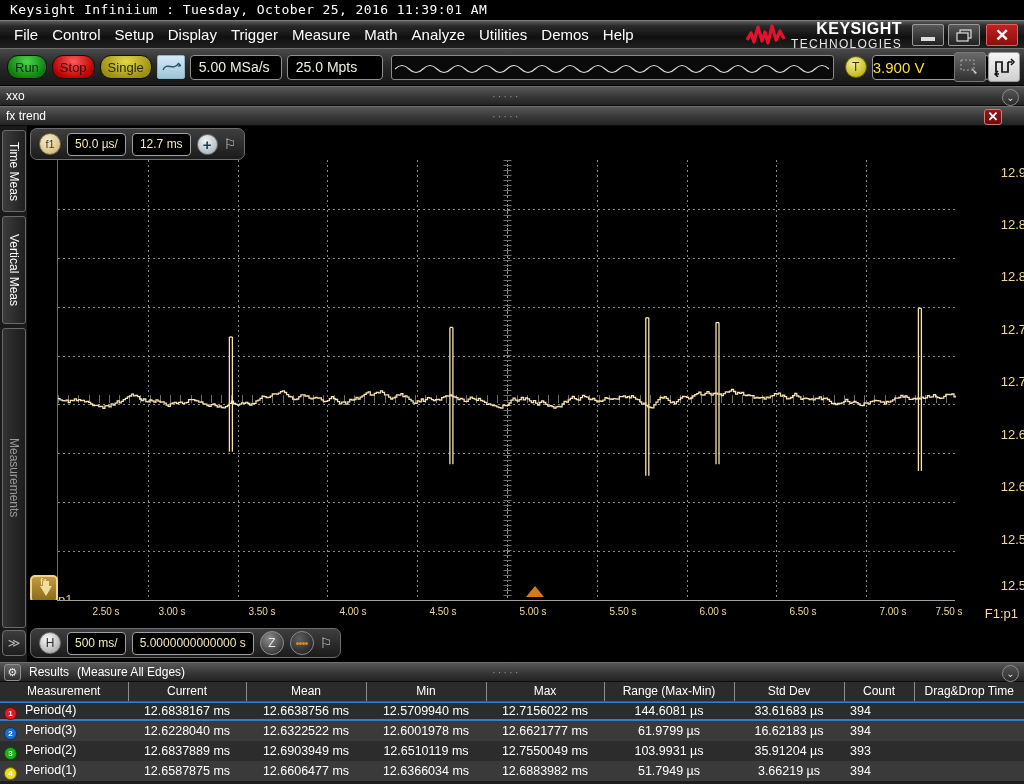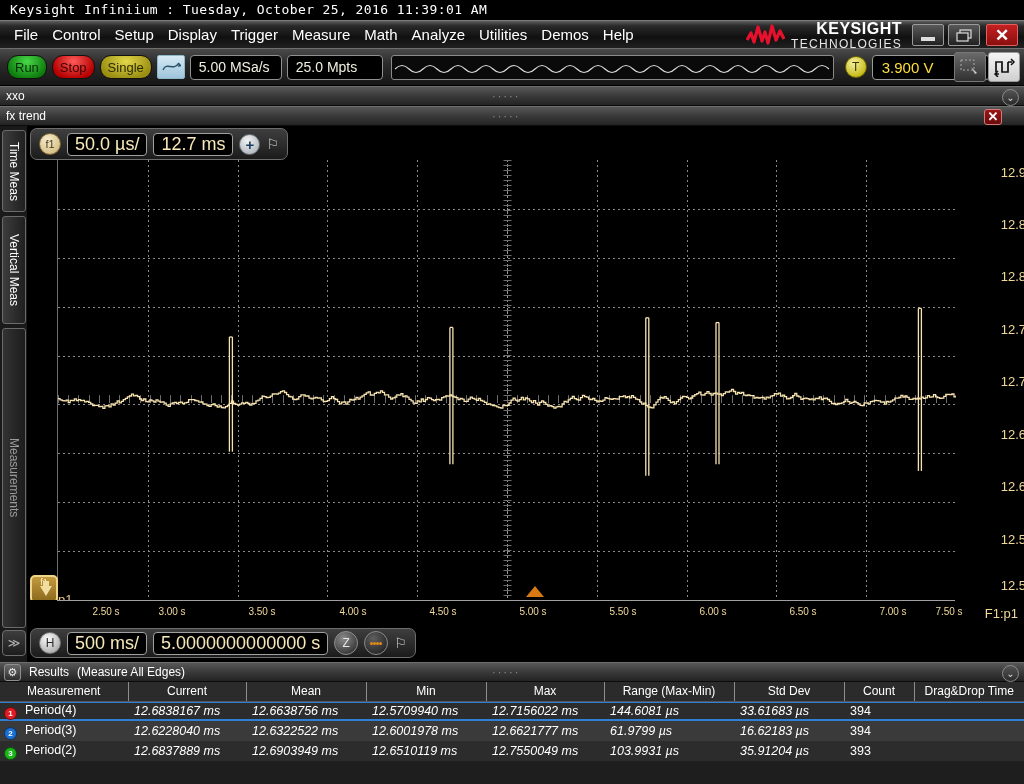--- a/index.html
+++ b/index.html
@@ -92,21 +92,21 @@
   }
   .tcircle {
     width: 22px; height: 22px; border-radius: 50%;
     background: radial-gradient(circle at 38% 30%, #f4f0a0, #c8bd1e 70%, #8f8608);
     color: #3a3300; font-size: 12px; display: flex; align-items: center;
     justify-content: center; margin-left: 6px; border: 1px solid #6d6500;
   }
   .trigval {
     height: 25px; width: 118px; background: #000; border: 1px solid #9a9a9a;
     border-radius: 4px; color: #ffdf3a; font-size: 15px;
-    display: flex; align-items: center; padding-left: 9px;
+    display: flex; align-items: center; 
   }
   .tb-right { position: absolute; right: 4px; top: 3px; display: flex; gap: 2px; }
   .tbicon {
     width: 32px; height: 30px; border: 1px solid #777; border-radius: 3px;
     background: linear-gradient(to bottom, #6a6a6a, #303030);
     display: flex; align-items: center; justify-content: center;
   }
   .tbicon.lit { background: linear-gradient(to bottom, #f5f5f5, #cfcfcf); border-color:#999; }
 
   
@@ -169,21 +169,21 @@
     display: flex; align-items: center; gap: 6px; padding: 0 8px;
   }
   .fchip {
     width: 22px; height: 22px; border-radius: 50%;
     background: radial-gradient(circle at 38% 30%, #f6eccd, #d9c38e 70%, #a08a4e);
     color: #4a3a12; font-size: 11px; display: flex; align-items: center;
     justify-content: center; border: 1px solid #7a6634;
   }
   .fval {
     height: 23px; background: #000; border: 1px solid #a0a0a0; border-radius: 4px;
-    color: #f7e9b8; font-size: 18px; display: flex; align-items: center;
+    color: #f7e9b8; font-size: 12px; display: flex; align-items: center;
     padding: 0 7px; white-space: nowrap;
   }
   .plusbtn {
     width: 21px; height: 21px; border-radius: 50%;
     background: radial-gradient(circle at 40% 30%, #f2f2f2, #9fa9b2);
     border: 1px solid #6c757c; color: #1a3c5c; font-size: 15px;
     display: flex; align-items: center; justify-content: center; font-weight: bold;
   }
   .pinicon { color: #c8c8c8; font-size: 14px; }
 
@@ -299,21 +299,21 @@
     text-align: center;
   }
   thead th:last-child { border-right: none; }
   tbody td {
     font-size: 12.5px; color: #ffffff; height: 20px; padding: 0 6px;
     white-space: nowrap; overflow: hidden;
   }
   tbody tr.odd  { background: #2c2c2c; }
   tbody tr.even { background: #3a3a3a; }
   tbody tr.sel  { background: #2c2c2c; box-shadow: inset 0 2px 0 #2f7fd6, inset 0 -2px 0 #2f7fd6; }
-  td.num { text-align: left; font-style: italic; }
+  td.num { text-align: center; }
   td.meas { text-align: left; padding-left: 4px; }
   .dot {
     display: inline-flex; width: 13px; height: 13px; border-radius: 50%;
     align-items: center; justify-content: center;
     font-size: 8px; color: #fff; margin-right: 8px; vertical-align: -2px;
     border: 1px solid rgba(0,0,0,.5); font-weight: bold;
   }
 </style>
 </head>
 <body>
@@ -755,17 +755,28 @@
             <td class="meas"><span class="dot" style="background: rgb(25, 181, 25);">3</span><span>Period(2)</span></td>
             <td class="num">12.6837889 ms</td>
             <td class="num">12.6903949 ms</td>
             <td class="num">12.6510119 ms</td>
             <td class="num">12.7550049 ms</td>
             <td class="num">103.9931 µs</td>
             <td class="num">35.91204 µs</td>
             <td style="text-align: left;">393</td>
             <td></td>
           </tr>
+          <tr class="even">
+            <td class="meas"><span class="dot" style="background: rgb(232, 220, 32);">4</span><span>Period(1)</span></td>
+            <td class="num">12.6587875 ms</td>
+            <td class="num">12.6606477 ms</td>
+            <td class="num">12.6366034 ms</td>
+            <td class="num">12.6883982 ms</td>
+            <td class="num">51.7949 µs</td>
+            <td class="num">3.66219 µs</td>
+            <td style="text-align: left;">394</td>
+            <td></td>
+          </tr>
         </tbody>
     </table>
   </div>
 
 </div>
 
 </body></html>

